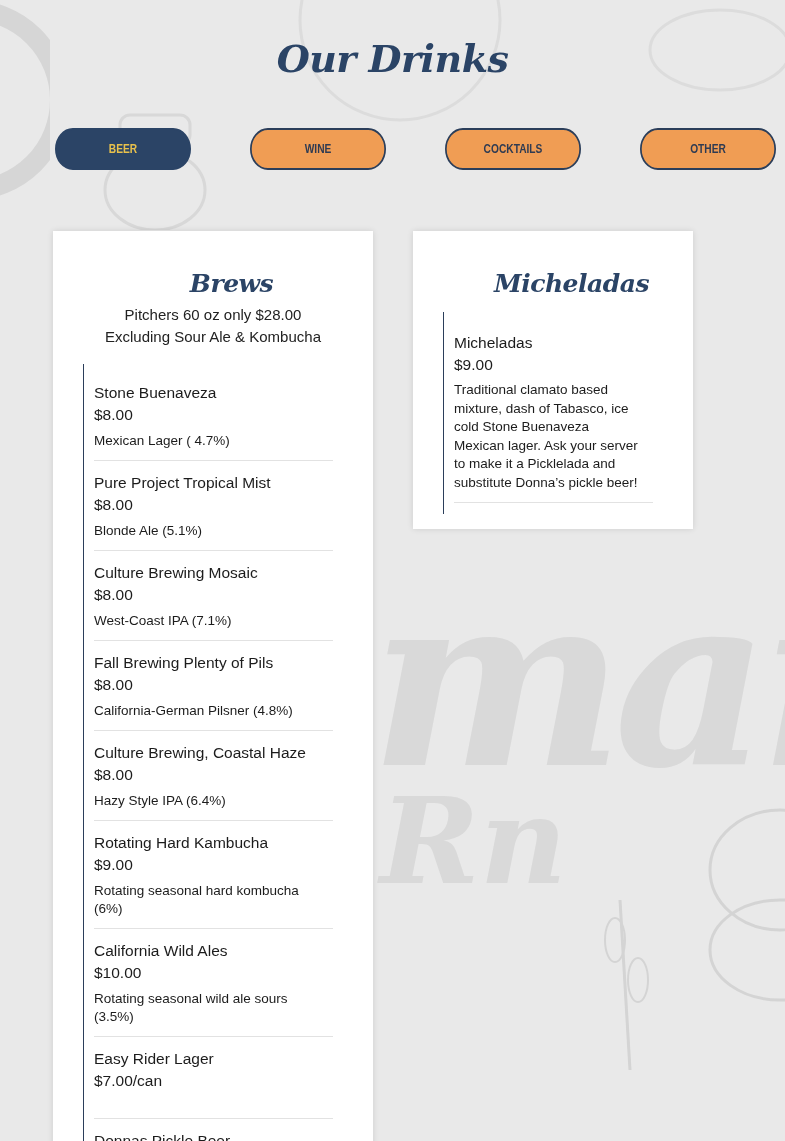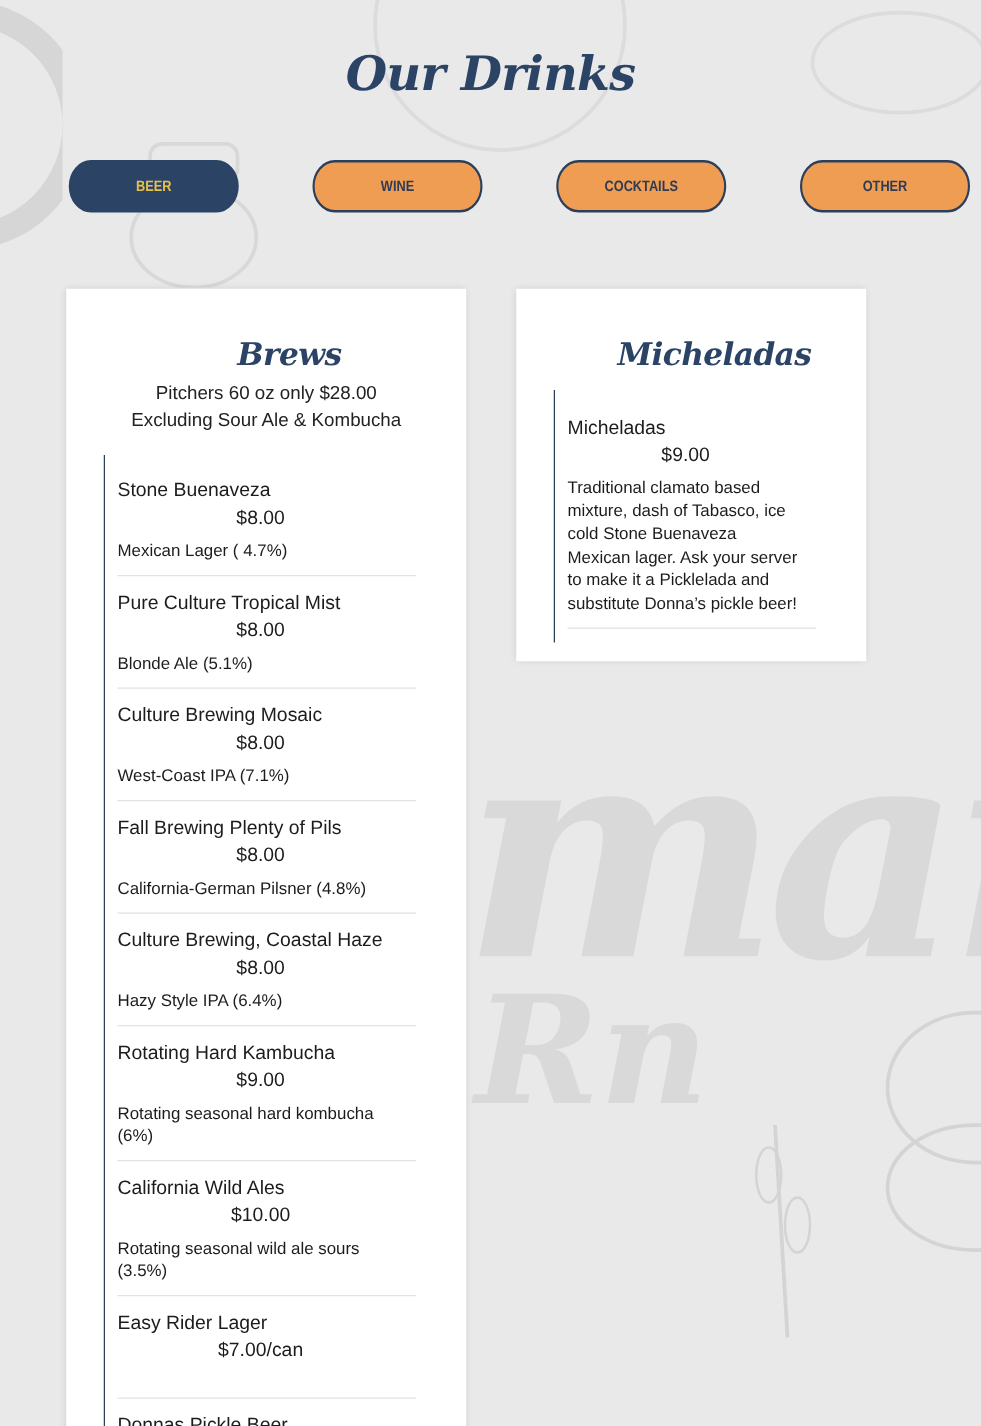--- a/index.html
+++ b/index.html
@@ -91,21 +91,21 @@
     .card-brews .item-list { margin-top: 16px; padding-top: 18px; }
     .card-mich .item-list { margin-top: 14px; padding-top: 20px; padding-bottom: 1px; }
     .item {
       margin-left: 10px;
       border-bottom: 1px solid #e2e2e2;
       padding-bottom: 10px;
       margin-bottom: 11px;
     }
     .item-name { font-size: 15.5px; color: #1c1c1c; line-height: 22px; }
     .item-price {
-      text-align: center;
+      text-align: left;
       padding-right: 10px;
       font-size: 15.5px;
       line-height: 22px;
       color: #1c1c1c;
       margin-top: 0px;
     }
     .item-desc {
       font-size: 13.5px;
       line-height: 18px;
       color: #1c1c1c;
@@ -168,21 +168,21 @@
     <div>Pitchers 60 oz only $28.00</div>
     <div>Excluding Sour Ale &amp; Kombucha</div>
   </div>
   <div class="item-list">
     <div class="item">
       <div class="item-name">Stone Buenaveza</div>
       <div class="item-price">$8.00</div>
       <div class="item-desc">Mexican Lager ( 4.7%)</div>
     </div>
     <div class="item">
-      <div class="item-name">Pure Culture Tropical Mist</div>
+      <div class="item-name">Pure Project Tropical Mist</div>
       <div class="item-price">$8.00</div>
       <div class="item-desc">Blonde Ale (5.1%)</div>
     </div>
     <div class="item">
       <div class="item-name">Culture Brewing Mosaic</div>
       <div class="item-price">$8.00</div>
       <div class="item-desc">West-Coast IPA (7.1%)</div>
     </div>
     <div class="item">
       <div class="item-name">Fall Brewing Plenty of Pils</div>

